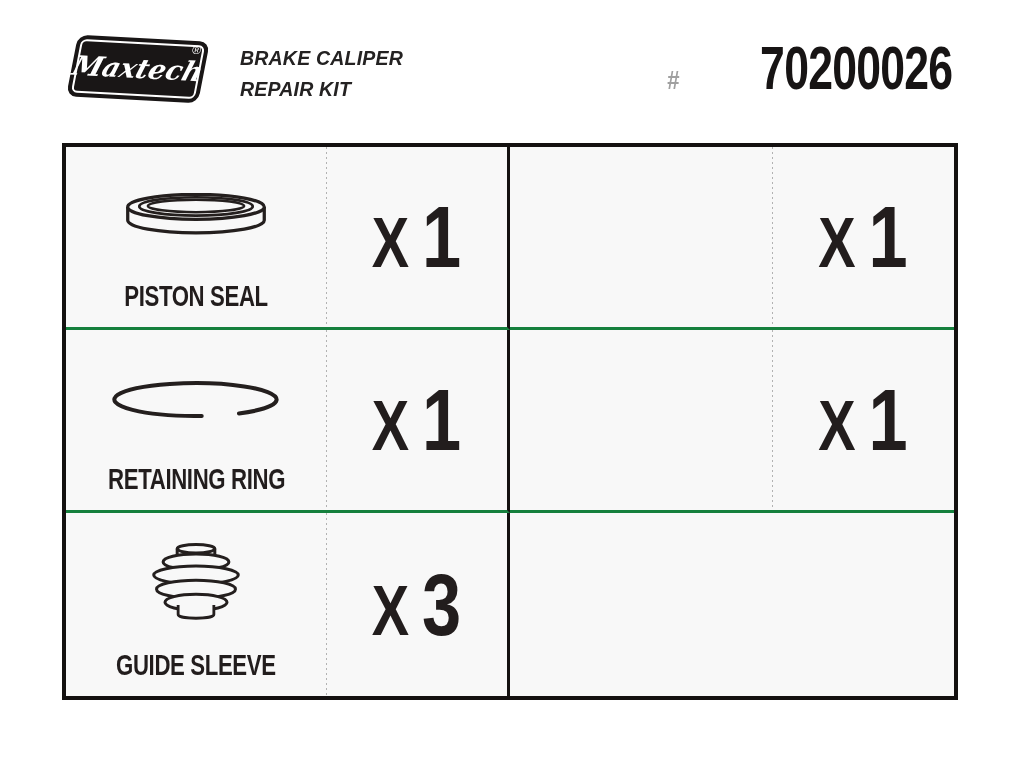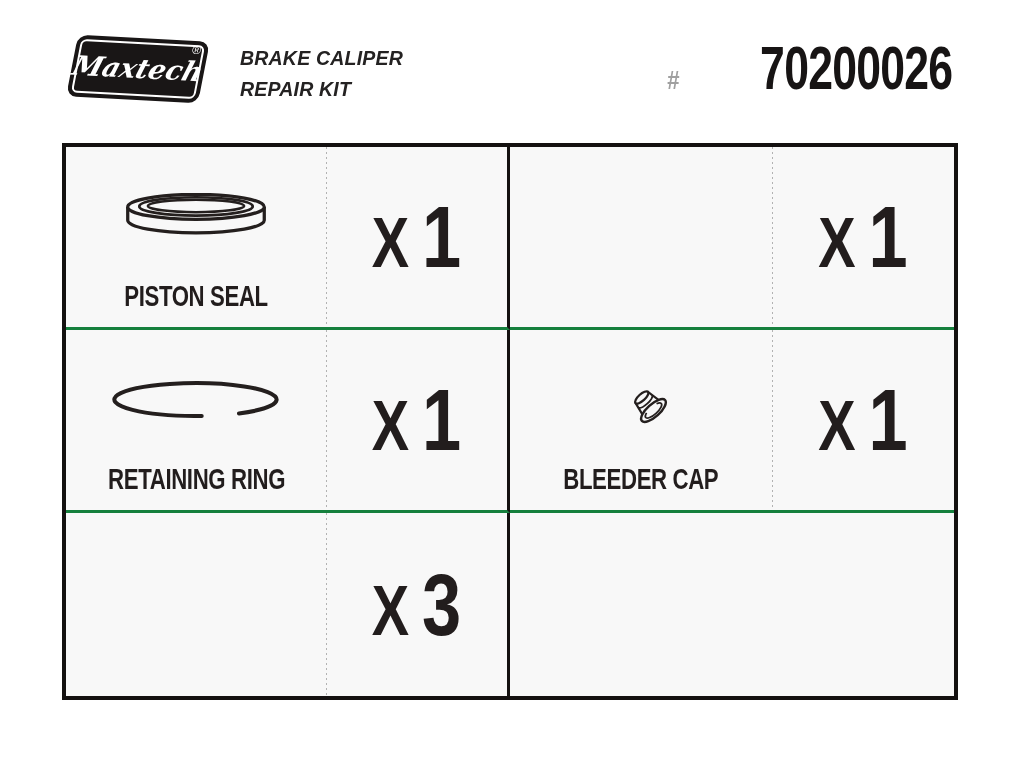--- a/index.html
+++ b/index.html
@@ -133,41 +133,41 @@
       </div>
       <div class="part-label">RETAINING RING</div>
     </div>
     <div class="vdots"></div>
     <div class="qty">
       <span class="qrow"><span class="qx">X</span><span class="qn">1</span></span>
     </div>
   </div>
 
   <div class="cell col1 row1">
-    <div class="fig">
-      <div class="icon-area">
-        <svg class="part-svg" width="70" height="70" viewBox="0 0 92 92" fill="none">
-          <g transform="translate(47,44) rotate(-42)">
-            <path d="M-15,21 L-11,0 L11,0 L15,21 Z" fill="#f8f8f8" stroke="#241f1e" stroke-width="3"></path>
-            <ellipse cx="0" cy="0" rx="11" ry="4.4" fill="#f8f8f8" stroke="#241f1e" stroke-width="3"></ellipse>
-            <path d="M-12.6,7 A13,5 0 0 0 12.6,7" stroke="#241f1e" stroke-width="2.4" fill="none"></path>
-            <ellipse cx="0" cy="23" rx="20.5" ry="8.3" fill="#f8f8f8" stroke="#241f1e" stroke-width="3.2"></ellipse>
-            <path d="M8.87,19.2 A13.8,5 0 1 1 -8.87,19.2" stroke="#241f1e" stroke-width="2.3" fill="none"></path>
-          </g>
-        </svg>
-      </div>
-      <div class="part-label">BLEEDER CAP</div>
-    </div>
     <div class="vdots"></div>
     <div class="qty">
       <span class="qrow"><span class="qx">X</span><span class="qn">1</span></span>
     </div>
   </div>
 
   <div class="cell col0 row2">
+    <div class="fig">
+      <div class="icon-area">
+        <svg class="part-svg" width="94" height="83" viewBox="0 0 100 88" fill="none">
+          <path d="M30,7 L30,18 M70,7 L70,18" stroke="#241f1e" stroke-width="3.2"></path>
+          <ellipse cx="50" cy="7" rx="20" ry="4.5" fill="#f8f8f8" stroke="#241f1e" stroke-width="3.2"></ellipse>
+          <ellipse cx="50" cy="21" rx="35" ry="8.5" fill="#f8f8f8" stroke="#241f1e" stroke-width="3.2"></ellipse>
+          <ellipse cx="50" cy="35" rx="45" ry="9.5" fill="#f8f8f8" stroke="#241f1e" stroke-width="3.2"></ellipse>
+          <ellipse cx="50" cy="50" rx="42" ry="9.5" fill="#f8f8f8" stroke="#241f1e" stroke-width="3.2"></ellipse>
+          <ellipse cx="50" cy="64" rx="33" ry="8.5" fill="#f8f8f8" stroke="#241f1e" stroke-width="3.2"></ellipse>
+          <path d="M31,67 L31,77 A19,4 0 0 0 69,77 L69,67" fill="#f8f8f8" stroke="#241f1e" stroke-width="3"></path>
+        </svg>
+      </div>
+      <div class="part-label">GUIDE SLEEVE</div>
+    </div>
     <div class="vdots"></div>
     <div class="qty">
       <span class="qrow"><span class="qx">X</span><span class="qn">3</span></span>
     </div>
   </div>
 
   <div class="cell col1 row2"></div>
 
 </div>
 

